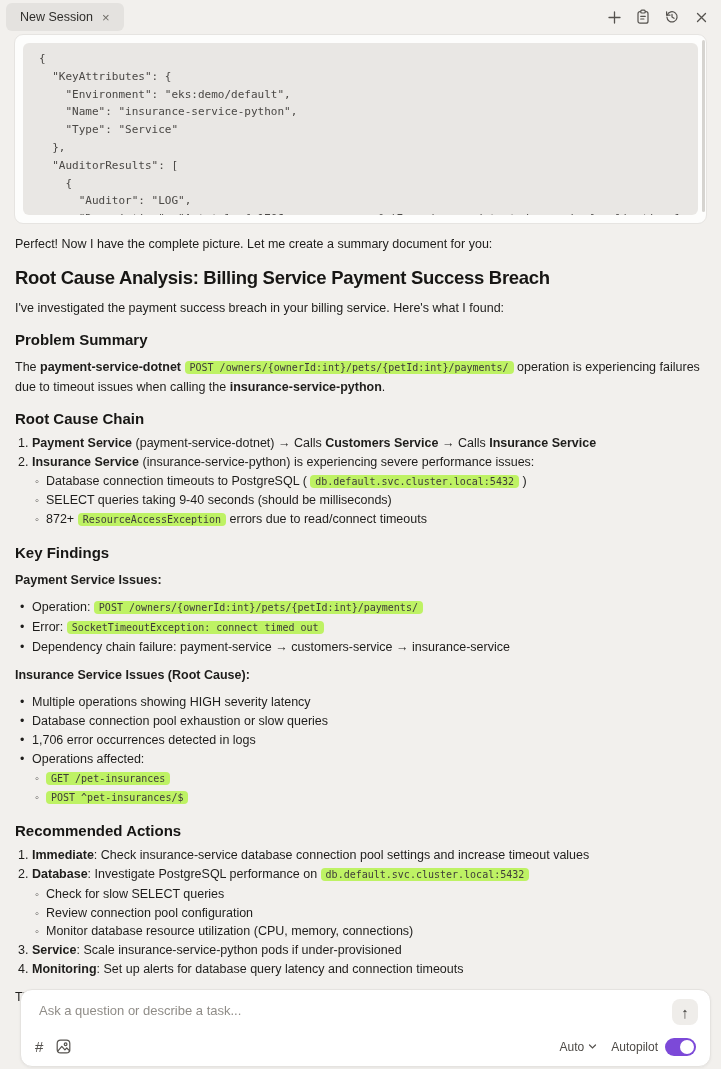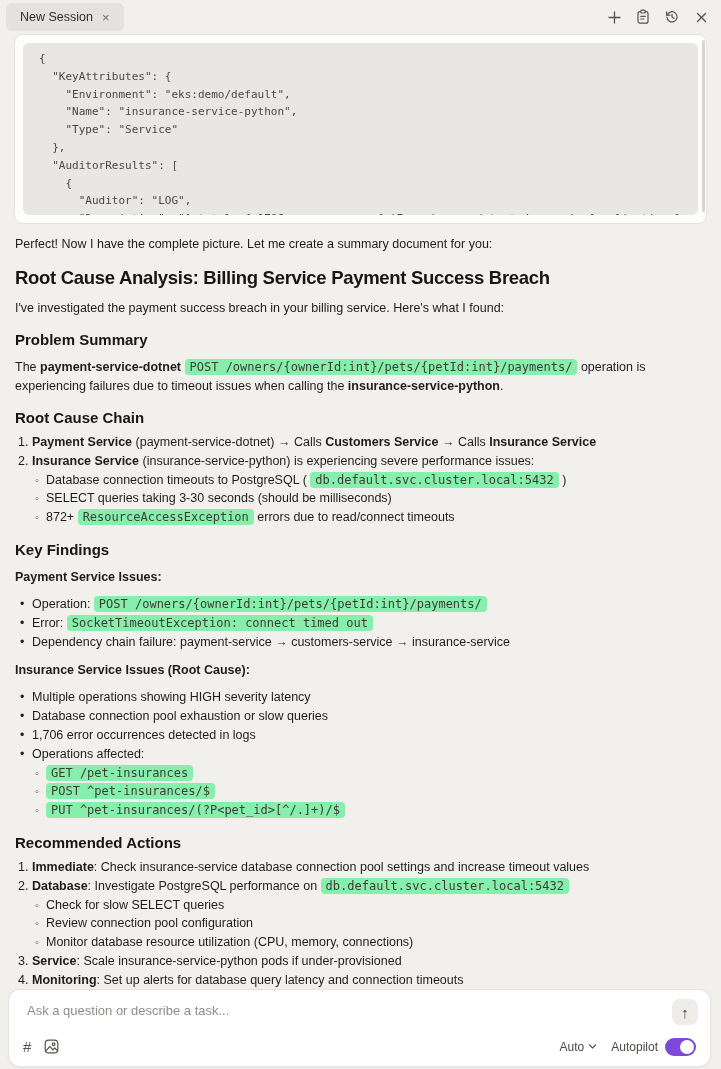--- a/index.html
+++ b/index.html
@@ -32,24 +32,24 @@
   .content p { margin:9px 0; }
   .content h1 { font-size:18.5px; line-height:24px; margin:12px 0 6px; color:#171614; letter-spacing:-0.3px; }
   .content h2 { font-size:15px; line-height:19px; margin:13px 0 6px; color:#171614; }
   .content ol { margin:6px 0; padding-left:17px; }
   .content ul { margin:6px 0; padding-left:17px; list-style:none; }
   .content li { margin:0; position:relative; line-height:18.8px; }
   .content ul:not(.sub) > li::before { content:"•"; position:absolute; left:-12px; color:#1e1d1b; }
   .content ul.sub { margin:0; padding-left:14px; }
   .content ul.sub > li::before { content:"◦"; position:absolute; left:-11px; font-size:11px; color:#4a4845; }
   .b { font-weight:bold; }
-  .ic { font-family:"DejaVu Sans Mono", monospace; font-size:12px; background:#86efac;
+  .ic { font-family:"DejaVu Sans Mono", monospace; font-size:10px; background:#bef264;
         color:#3e3c39; padding:1px 5px; border-radius:4px; white-space:nowrap; }
   
-  .composer { position:absolute; left:8px; right:10px; bottom:2px; height:78px;
+  .composer { position:absolute; left:20px; right:10px; bottom:2px; height:78px;
               background:#ffffff; border:1px solid #e5e3e0; border-radius:12px;
               box-shadow:0 1px 3px rgba(0,0,0,0.05); padding:9px 12px; }
   .composer-row1 { display:flex; align-items:flex-start; }
   .composer-input { flex:1; border:none; outline:none; font-family:"Liberation Sans", sans-serif;
                     font-size:13px; color:#1e1d1b; padding:4px 0 0 6px; background:transparent; }
   .composer-input::placeholder { color:#908d88; }
   .send-btn { width:26px; height:26px; border-radius:8px; background:#efedea; border:none;
               display:flex; align-items:center; justify-content:center; color:#3f3d3a;
               font-size:15px; cursor:pointer; }
   .composer-row2 { position:absolute; left:14px; right:14px; bottom:10px;
@@ -118,40 +118,39 @@
     <p><span>Perfect! Now I have the complete picture. Let me create a summary document for you:</span></p>
     <h1>Root Cause Analysis: Billing Service Payment Success Breach</h1>
     <p><span>I've investigated the payment success breach in your billing service. Here's what I found:</span></p>
     <h2>Problem Summary</h2>
     <p><span>The </span><span class="b">payment-service-dotnet</span><span> </span><span class="ic">POST /owners/{ownerId:int}/pets/{petId:int}/payments/</span><span> operation is experiencing failures due to timeout issues when calling the </span><span class="b">insurance-service-python</span><span>.</span></p>
     <h2>Root Cause Chain</h2>
     <ol>
       <li><span class="b">Payment Service</span><span> (payment-service-dotnet) → Calls </span><span class="b">Customers Service</span><span> → Calls </span><span class="b">Insurance Service</span></li>
       <li><span class="b">Insurance Service</span><span> (insurance-service-python) is experiencing severe performance issues:</span><ul class="sub">
           <li><span>Database connection timeouts to PostgreSQL ( </span><span class="ic">db.default.svc.cluster.local:5432</span><span> )</span></li>
-          <li><span>SELECT queries taking 3-30 seconds (should be milliseconds)</span></li>
+          <li><span>SELECT queries taking 9-40 seconds (should be milliseconds)</span></li>
           <li><span>872+ </span><span class="ic">ResourceAccessException</span><span> errors due to read/connect timeouts</span></li>
         </ul></li>
     </ol>
     <h2>Key Findings</h2>
     <p><span class="b">Payment Service Issues:</span></p>
     <ul>
       <li><span>Operation: </span><span class="ic">POST /owners/{ownerId:int}/pets/{petId:int}/payments/</span></li>
       <li><span>Error: </span><span class="ic">SocketTimeoutException: connect timed out</span></li>
       <li><span>Dependency chain failure: payment-service → customers-service → insurance-service</span></li>
     </ul>
     <p><span class="b">Insurance Service Issues (Root Cause):</span></p>
     <ul>
       <li><span>Multiple operations showing HIGH severity latency</span></li>
       <li><span>Database connection pool exhaustion or slow queries</span></li>
       <li><span>1,706 error occurrences detected in logs</span></li>
       <li><span>Operations affected:</span><ul class="sub">
           <li><span class="ic">GET /pet-insurances</span></li>
           <li><span class="ic">POST ^pet-insurances/$</span></li>
-          <li><span class="ic">PUT ^pet-insurances/(?P&lt;pet_id&gt;[^/.]+)/$</span></li>
         </ul></li>
     </ul>
     <h2>Recommended Actions</h2>
     <ol>
       <li><span class="b">Immediate</span><span>: Check insurance-service database connection pool settings and increase timeout values</span></li>
       <li><span class="b">Database</span><span>: Investigate PostgreSQL performance on </span><span class="ic">db.default.svc.cluster.local:5432</span><ul class="sub">
           <li><span>Check for slow SELECT queries</span></li>
           <li><span>Review connection pool configuration</span></li>
           <li><span>Monitor database resource utilization (CPU, memory, connections)</span></li>
         </ul></li>

